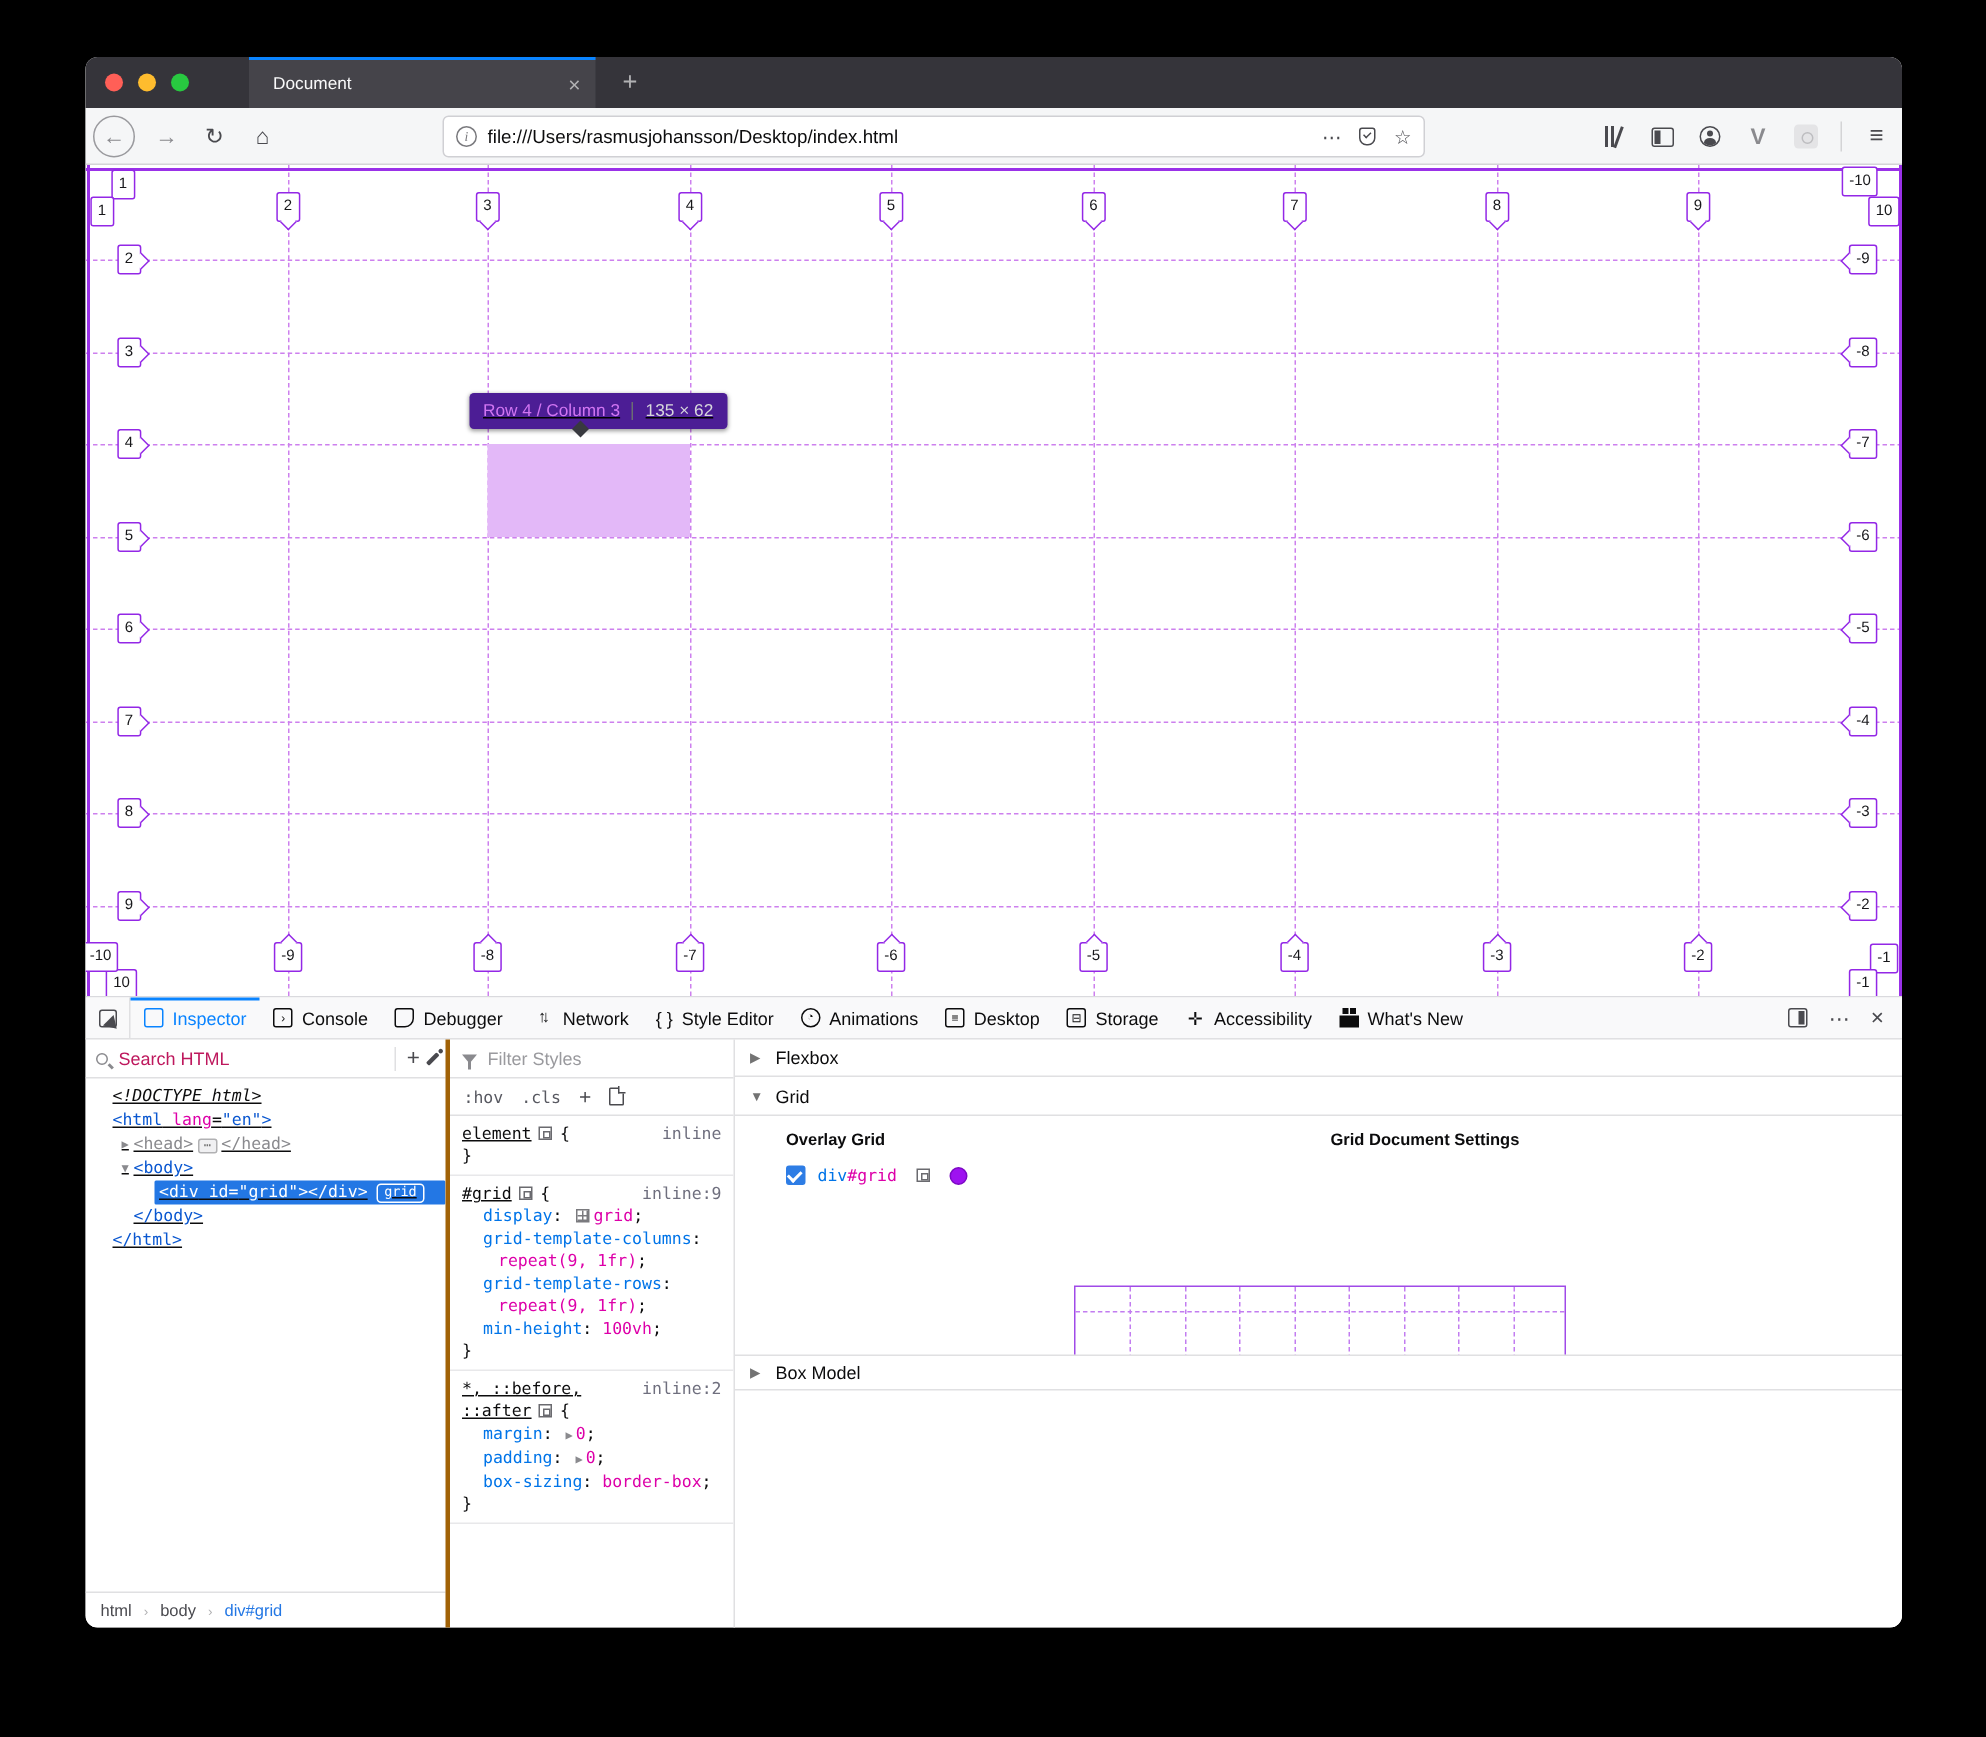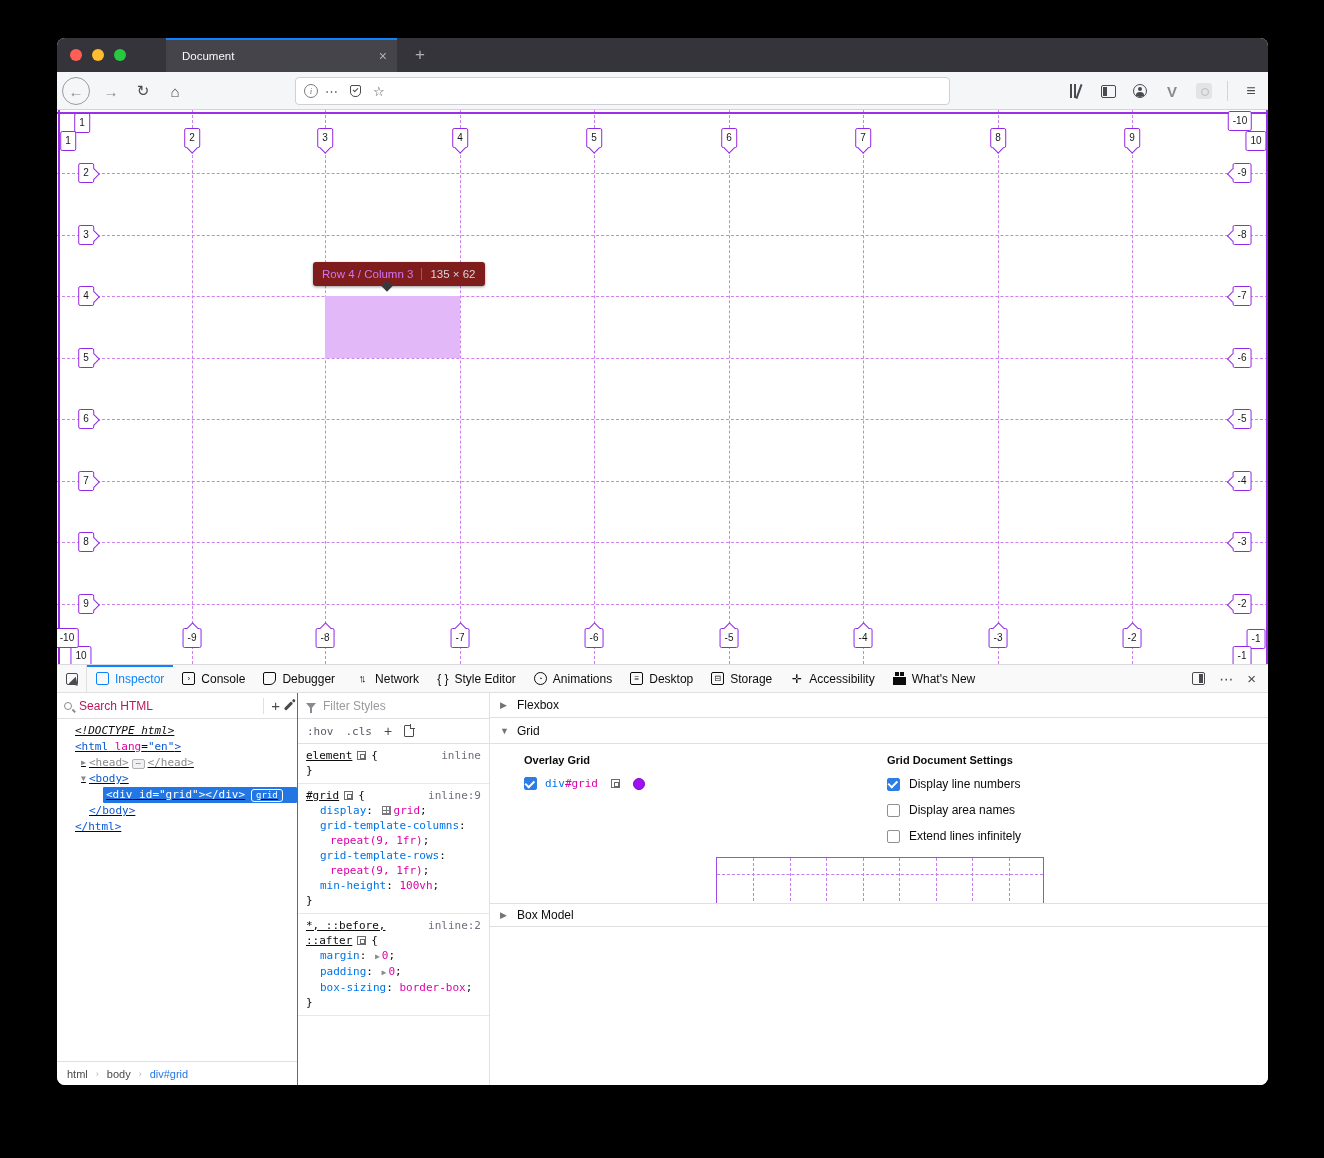--- a/index.html
+++ b/index.html
@@ -64,23 +64,23 @@
   .marker { position:absolute; transform:translate(-50%,-50%); background:#fff;
     border:1.5px solid #9327e6; color:#17171a; font-size:10px; line-height:1;
     padding:4px 4px; border-radius:2px; display:flex; align-items:center; justify-content:center;
     min-width:14px; z-index:5; }
   .marker::after { content:""; position:absolute; width:7px; height:7px; background:#fff; transform:rotate(45deg); }
   .m-down::after { bottom:-5px; left:50%; margin-left:-3.5px; border-right:1.5px solid #9327e6; border-bottom:1.5px solid #9327e6; }
   .m-up::after   { top:-5px; left:50%; margin-left:-3.5px; border-left:1.5px solid #9327e6; border-top:1.5px solid #9327e6; }
   .m-right::after{ right:-5px; top:50%; margin-top:-3.5px; border-top:1.5px solid #9327e6; border-right:1.5px solid #9327e6; }
   .m-left::after { left:-5px; top:50%; margin-top:-3.5px; border-left:1.5px solid #9327e6; border-bottom:1.5px solid #9327e6; }
   .m-none::after { display:none; }
-  .grid-tooltip { position:absolute; left:256px; top:152px; height:24px; background:#7f1d1d;
+  .grid-tooltip { position:absolute; left:256px; top:152px; height:24px; background:#4c1d95;
     border-radius:3px; display:flex; align-items:center; padding:0 9px; gap:8px; z-index:9;
-    font-size:11.5px; white-space:nowrap; box-shadow:0 1px 3px rgba(0,0,0,.4); }
+    font-size:11.5px; white-space:nowrap; box-shadow:0 1px 3px rgba(0,0,0,.4);text-decoration:underline; }
   .grid-tooltip::after { content:""; position:absolute; left:70px; bottom:-4px; width:8px; height:8px;
     background:#38393f; transform:rotate(45deg); }
   .tt-pos { color:#d175f2; } .tt-div { width:1px; height:12px; background:#6a6d73; } .tt-size { color:#d7d7db; }
 
   
   .devtools { position:absolute; left:0; top:626px; right:0; bottom:0; background:#fff;
     border-top:1px solid #dadade; font-size:12px; color:#0c0c0d; }
   .dt-toolbar { height:28px; background:#f9f9fa; border-bottom:1px solid #e0e0e2;
     display:flex; align-items:stretch; }
   .picker-btn { width:30px; display:flex; align-items:center; justify-content:center;
@@ -101,21 +101,21 @@
     border:1.5px solid currentColor; border-radius:2px; font-size:8px; line-height:1; }
   .ticon.noborder { border:none; font-size:13px; }
   .i-net { border:none; font-size:11px; letter-spacing:-3px; font-weight:bold; width:16px; }
   .i-gift { position:relative; border:none; }
   .i-gift::before { content:""; position:absolute; left:0; top:5px; width:13px; height:8px; background:currentColor; }
   .i-gift::after { content:""; position:absolute; left:2px; top:0; width:4px; height:4px; background:currentColor;
     box-shadow:5px 0 0 currentColor; }
 
   .dt-body { display:flex; height:393px; }
   .dt-left { width:240px; display:flex; flex-direction:column; }
-  .dt-mid { width:193px; border-left:1px solid #a16207; border-right:1px solid #e0e0e2;
+  .dt-mid { width:193px; border-left:3px solid #a16207; border-right:1px solid #e0e0e2;
     display:flex; flex-direction:column; }
   .dt-rightpanel { flex:1; display:flex; flex-direction:column; }
 
   .search-row { height:26px; border-bottom:1px solid #e0e0e2; display:flex; align-items:center;
     padding:0 7px; gap:7px; color:#737373; }
   .i-search { width:8px; height:8px; border:1.5px solid #8a8a8e; border-radius:50%; position:relative; flex:none; }
   .i-search::after { content:""; position:absolute; left:7px; top:7px; width:4px; height:1.5px;
     background:#8a8a8e; transform:rotate(45deg); }
   .search-ph { flex:1; font-size:12px; color:#be185d; }
   .sr-sep { width:1px; height:16px; background:#e0e0e2; }
@@ -219,20 +219,21 @@
     <div class="newtab">+</div>
   </div>
 
   <div class="navbar">
     <div class="nav-btn back-circle">←</div>
     <div class="nav-btn fwd">→</div>
     <div class="nav-btn reload">↻</div>
     <div class="nav-btn home">⌂</div>
     <div class="urlbar">
       <span class="info-i">i</span>
+      <span class="url-text">file:///Users/rasmusjohansson/Desktop/index.html</span>
       <span class="url-actions">
         <span>⋯</span>
         <span class="shield"></span>
         <span>☆</span>
       </span>
     </div>
     <div class="chrome-icons">
       <span class="ci">
           <span class="i-library"></span>
         </span>
@@ -462,34 +463,20 @@
         </div>
         <div class="grid-content">
           <div class="gc-heading" style="left:34px;top:10px">Overlay Grid</div>
           <div class="overlay-item">
             <span class="cb checked"></span>
             <span><span class="oi-tag">div</span><span class="oi-id">#grid</span></span>
             <span class="i-target"></span>
             <span class="swatch" id="gridSwatch" style="background: rgb(158, 18, 240);"></span>
           </div>
           <div class="gc-heading" style="left:397px;top:10px">Grid Document Settings</div>
-          <div class="settings" id="settings" style="top:33px">
-              <div class="setting-row">
-                <span class="cb checked"></span>
-                <span>Display line numbers</span>
-              </div>
-              <div class="setting-row">
-                <span class="cb"></span>
-                <span>Display area names</span>
-              </div>
-              <div class="setting-row">
-                <span class="cb"></span>
-                <span>Extend lines infinitely</span>
-              </div>
-            </div>
           <div class="minigrid" id="minigrid">
               <div class="mg-v" style="left: 36.4444px;"></div>
               <div class="mg-v" style="left: 72.8889px;"></div>
               <div class="mg-v" style="left: 109.333px;"></div>
               <div class="mg-v" style="left: 145.778px;"></div>
               <div class="mg-v" style="left: 182.222px;"></div>
               <div class="mg-v" style="left: 218.667px;"></div>
               <div class="mg-v" style="left: 255.111px;"></div>
               <div class="mg-v" style="left: 291.556px;"></div>
               <div class="mg-h" style="top: 16.4444px;"></div>

